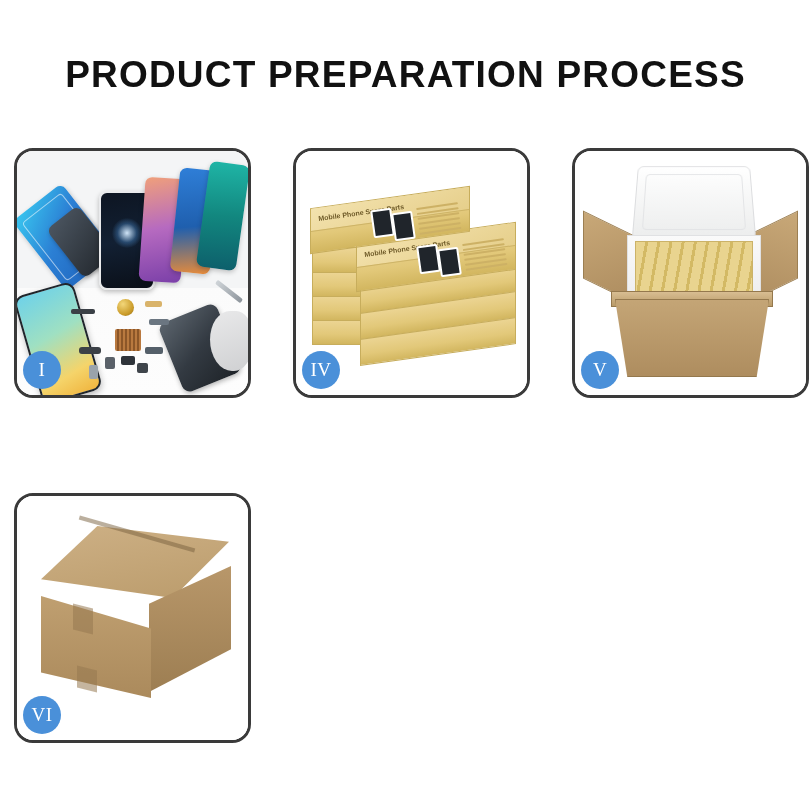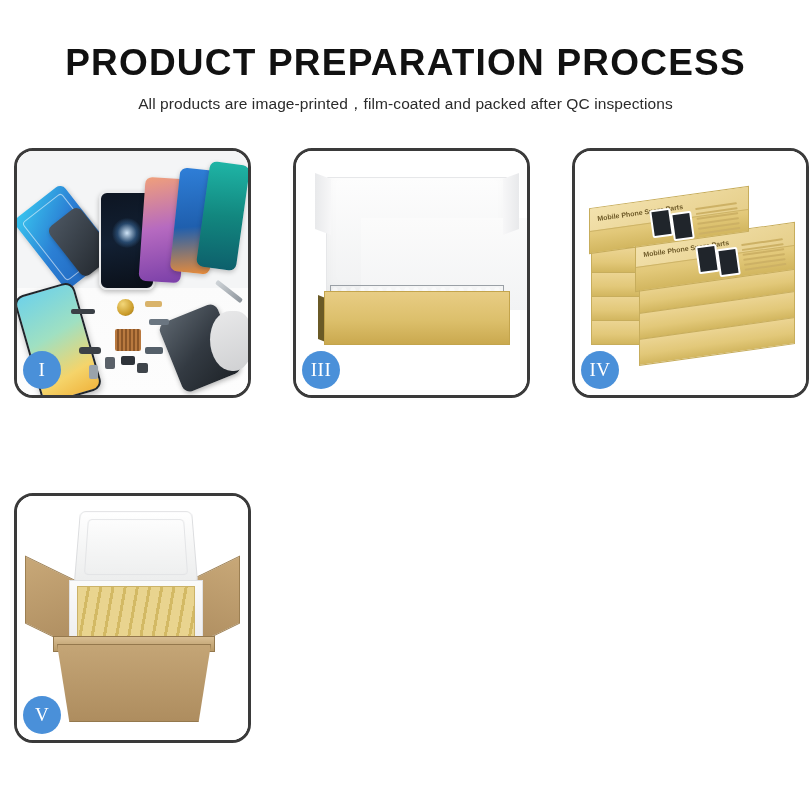--- a/index.html
+++ b/index.html
@@ -6,21 +6,21 @@
   body{
     width:811px;height:811px;background:#ffffff;
     font-family:"Liberation Sans","DejaVu Sans",sans-serif;
     overflow:hidden;
   }
   .page{position:relative;width:811px;height:811px;}
 
   
   .header{position:absolute;left:0;top:0;width:811px;text-align:center;}
   .title{
-    margin:0;padding-top:44px;
+    margin:12px;padding-top:44px;
     font-size:37px;font-weight:700;letter-spacing:1.2px;
     color:#111111;line-height:1.05;
     font-family:"Liberation Sans","DejaVu Sans",sans-serif;
   }
   .subtitle{
     margin:0;padding-top:11px;
     font-size:15.5px;font-weight:400;color:#2b2b2b;letter-spacing:.1px;
   }
 
   
@@ -299,21 +299,20 @@
     background:rgba(120,96,62,.5);transform:rotate(16deg);
   }
 </style>
 </head>
 <body>
 
 <div class="page">
 
   <div class="header">
     <h1 class="title">PRODUCT PREPARATION PROCESS</h1>
-    <p class="subtitle">All products are image-printed，film-coated and packed after QC inspections</p>
   </div>
 
   <div class="grid">
 
     <div class="panel">
       <div class="stage p1">
         <div class="ph blue-film"></div>
         <div class="ph darkslab"></div>
         <div class="ph glass"></div>
         <div class="ph purple"></div>
@@ -332,32 +331,20 @@
         <div class="bit b7"></div>
         <div class="bit b8"></div>
         <div class="bit b9"></div>
         <div class="tool"></div>
         <div class="hand"></div>
       </div>
       <div class="badge">I</div>
     </div>
 
 
-    <div class="panel">
-      <div class="stage p3">
-        <div class="lid">
-          <div class="foam"></div>
-        </div>
-        <div class="trayedgeL"></div>
-        <div class="trayedgeR"></div>
-        <div class="traytop"></div>
-        <div class="traybody"></div>
-      </div>
-      <div class="badge">III</div>
-    </div>
 
     <div class="panel">
       <div class="stage p4">
         <div class="stack">
 
           <div class="gbox" style="left:10px;top:140px;width:150px;height:24px;"></div>
           <div class="gbox" style="left:10px;top:116px;width:150px;height:24px;"></div>
           <div class="gbox" style="left:10px;top:92px;width:150px;height:24px;"></div>
           <div class="gbox" style="left:10px;top:68px;width:150px;height:24px;"></div>
 
@@ -406,15 +393,26 @@
         <div class="flapR"></div>
         <div class="foamlid"></div>
         <div class="foambox"></div>
         <div class="innergold"></div>
         <div class="cartonrim"></div>
         <div class="cartonfront"></div>
       </div>
       <div class="badge">V</div>
     </div>
 
+    <div class="panel">
+      <div class="stage p6">
+        <div class="ctop"></div>
+        <div class="seam"></div>
+        <div class="cside"></div>
+        <div class="cfront"></div>
+        <div class="tape t1"></div>
+        <div class="tape t2"></div>
+      </div>
+      <div class="badge">VI</div>
+    </div>
 
   </div>
 </div>
 
 </body></html>

